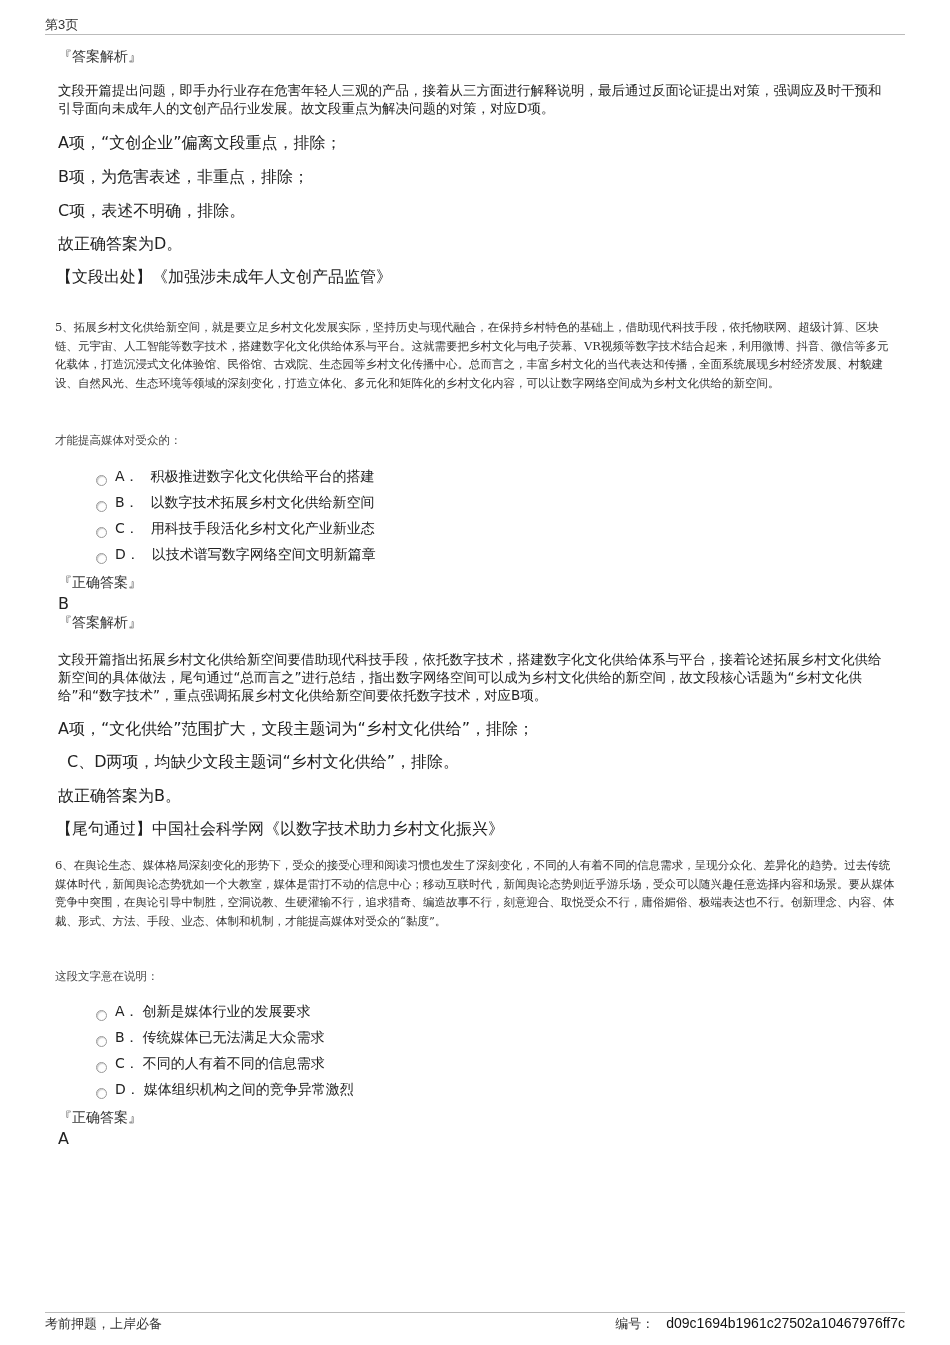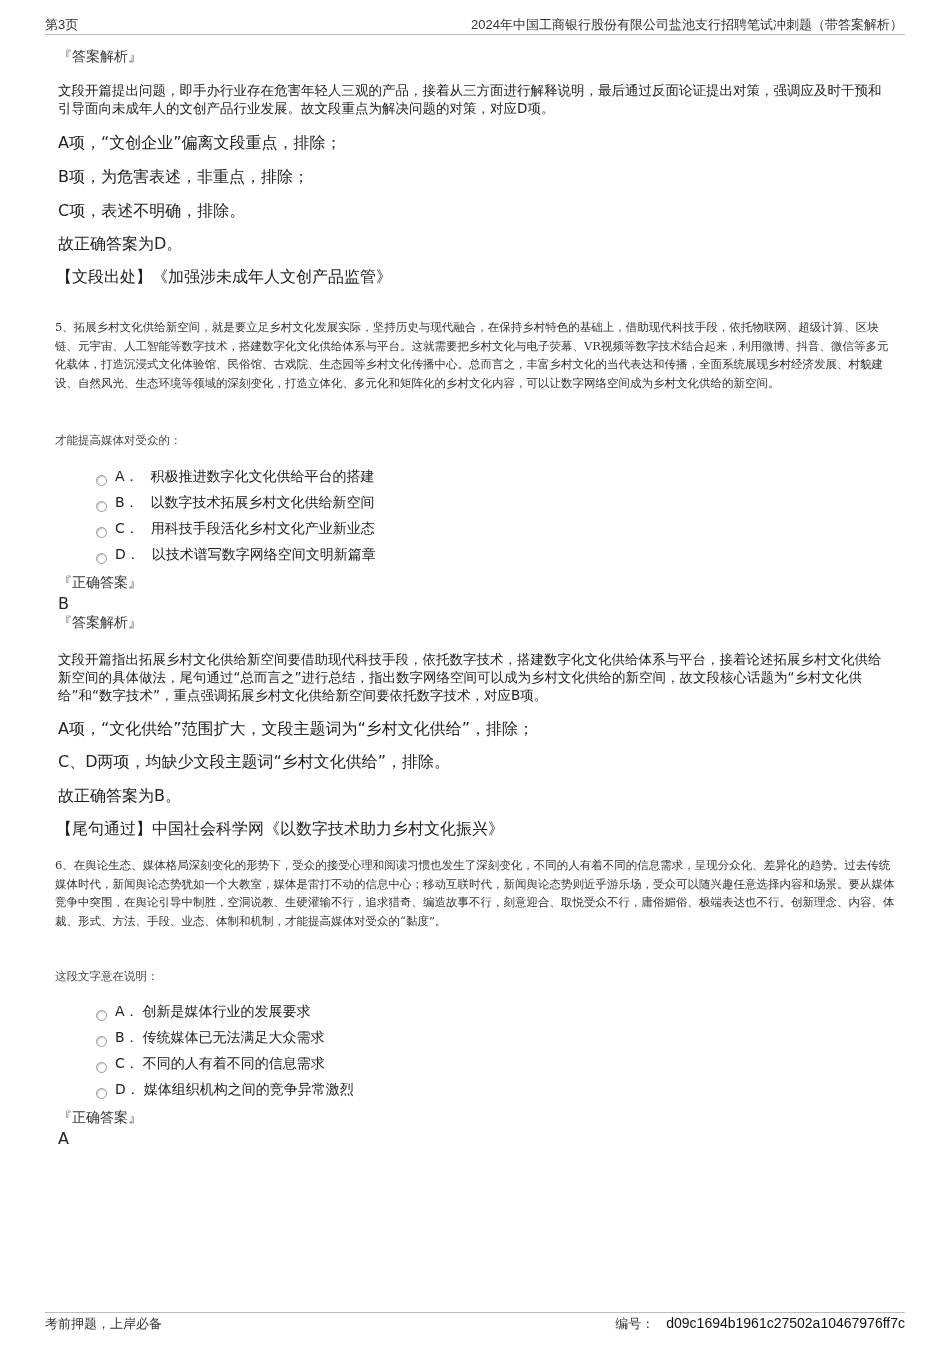--- a/index.html
+++ b/index.html
@@ -23,21 +23,20 @@
   .opt { position: absolute; left: 96px; font-size: 14px; color: #222; display: flex; align-items: center; white-space: nowrap; }
   .radio { width: 9px; height: 9px; border-radius: 50%; border: 1px solid #999; background: #fff;
            margin-right: 8px; margin-top: 6px; box-shadow: inset 1px 1px 1px #ccc; }
   .opt .key { margin-right: 12px; }
 </style>
 </head>
 <body>
 
 <div class="header">
   <span class="left">第3页</span>
-  <span class="right">2024年中国工商银行股份有限公司盐池支行招聘笔试冲刺题（带答案解析）</span>
 </div>
 
 <div class="bracket" style="top:48px;">『答案解析』</div>
 <div class="para" style="top:81px;">文段开篇提出问题，即手办行业存在危害年轻人三观的产品，接着从三方面进行解释说明，最后通过反面论证提出对策，强调应及时干预和引导面向未成年人的文创产品行业发展。故文段重点为解决问题的对策，对应D项。</div>
 <div class="line" style="top:133px;">A项，“文创企业”偏离文段重点，排除；</div>
 <div class="line" style="top:167px;">B项，为危害表述，非重点，排除；</div>
 <div class="line" style="top:201px;">C项，表述不明确，排除。</div>
 <div class="line" style="top:234px;">故正确答案为D。</div>
 <div class="line" style="top:267px; left:56px;">【文段出处】《加强涉未成年人文创产品监管》</div>
 
@@ -63,21 +62,21 @@
   <span class="radio"></span>
   <span class="key">D．</span>
   <span>以技术谱写数字网络空间文明新篇章</span>
 </div>
 
 <div class="bracket" style="top:574px;">『正确答案』</div>
 <div class="line" style="top:594px;">B</div>
 <div class="bracket" style="top:614px;">『答案解析』</div>
 <div class="para" style="top:650px;">文段开篇指出拓展乡村文化供给新空间要借助现代科技手段，依托数字技术，搭建数字化文化供给体系与平台，接着论述拓展乡村文化供给新空间的具体做法，尾句通过“总而言之”进行总结，指出数字网络空间可以成为乡村文化供给的新空间，故文段核心话题为“乡村文化供给”和“数字技术”，重点强调拓展乡村文化供给新空间要依托数字技术，对应B项。</div>
 <div class="line" style="top:719px;">A项，“文化供给”范围扩大，文段主题词为“乡村文化供给”，排除；</div>
-<div class="line" style="top:752px;">C、D两项，均缺少文段主题词“乡村文化供给”，排除。</div>
+<div class="line" style="top:752px;margin-left:9px;">C、D两项，均缺少文段主题词“乡村文化供给”，排除。</div>
 <div class="line" style="top:786px;">故正确答案为B。</div>
 <div class="line" style="top:819px; left:56px;">【尾句通过】中国社会科学网《以数字技术助力乡村文化振兴》</div>
 
 <div class="q" style="top:856px;">6、在舆论生态、媒体格局深刻变化的形势下，受众的接受心理和阅读习惯也发生了深刻变化，不同的人有着不同的信息需求，呈现分众化、差异化的趋势。过去传统媒体时代，新闻舆论态势犹如一个大教室，媒体是雷打不动的信息中心；移动互联时代，新闻舆论态势则近乎游乐场，受众可以随兴趣任意选择内容和场景。要从媒体竞争中突围，在舆论引导中制胜，空洞说教、生硬灌输不行，追求猎奇、编造故事不行，刻意迎合、取悦受众不行，庸俗媚俗、极端表达也不行。创新理念、内容、体裁、形式、方法、手段、业态、体制和机制，才能提高媒体对受众的“黏度”。</div>
 <div class="prompt" style="top:969px;">这段文字意在说明：</div>
 
 <div class="opt" style="top:1003px;">
   <span class="radio"></span>
   <span class="key" style="margin-right:4px;">A．</span>
   <span>创新是媒体行业的发展要求</span>

